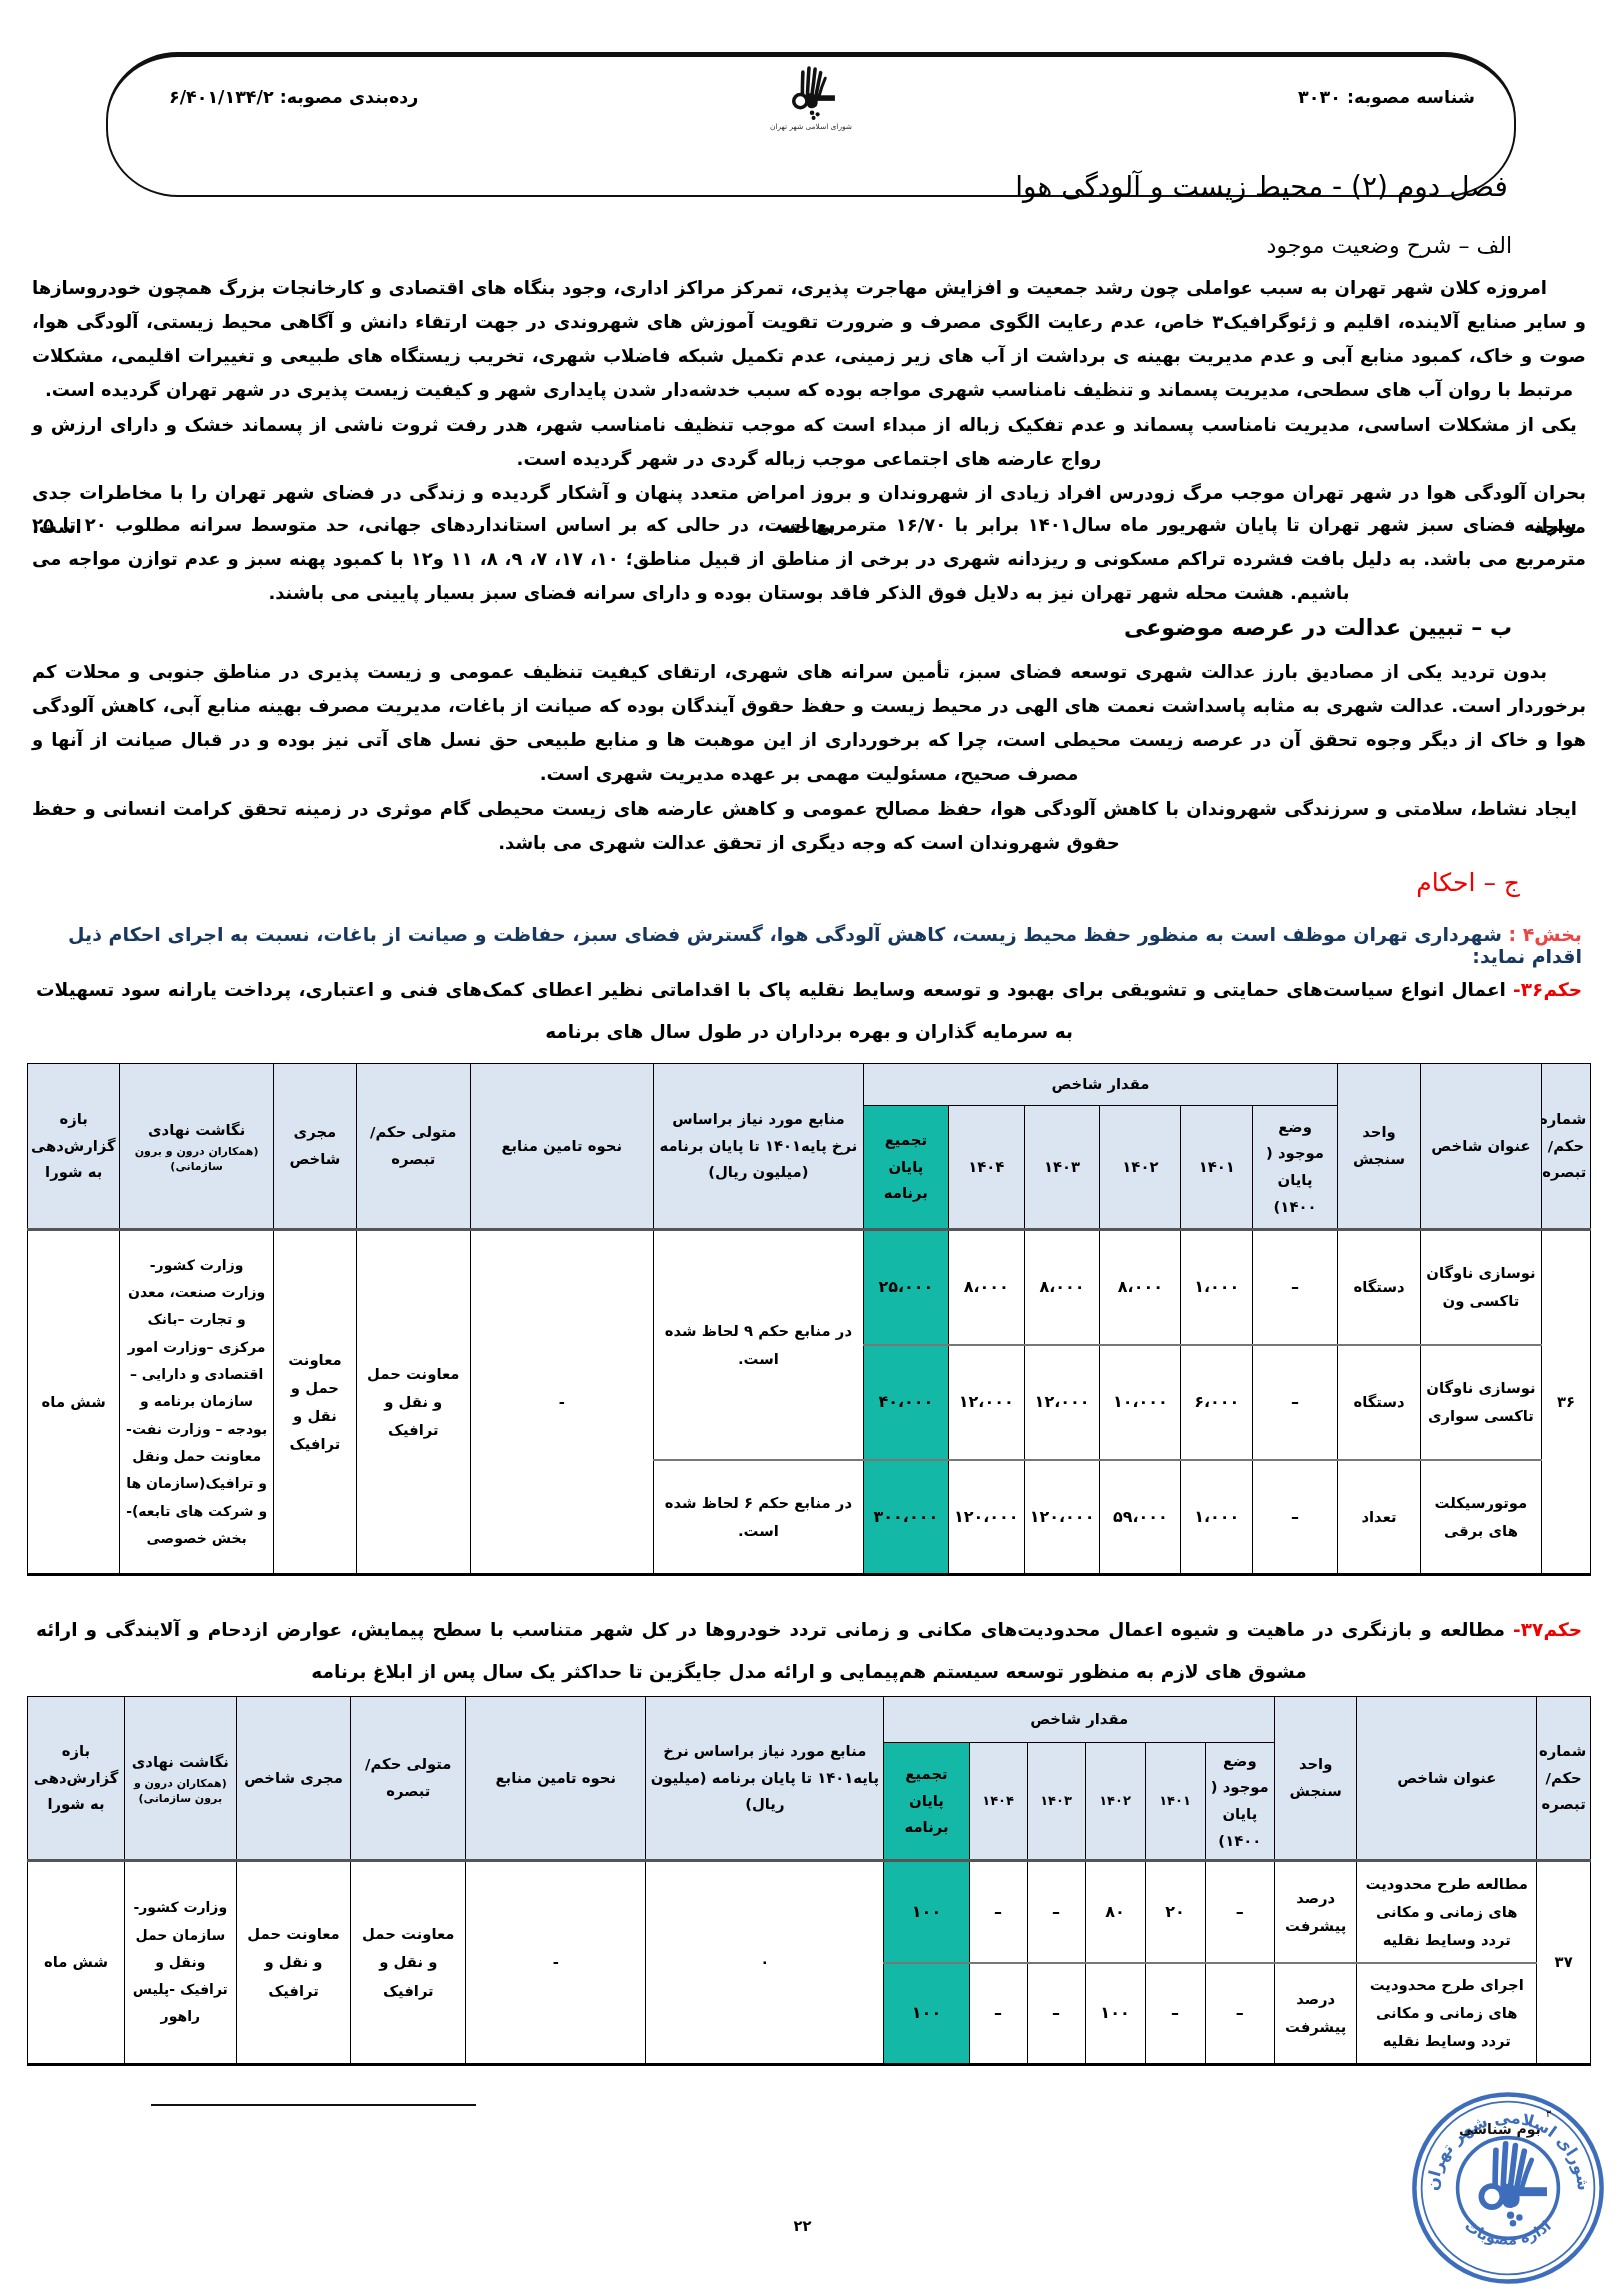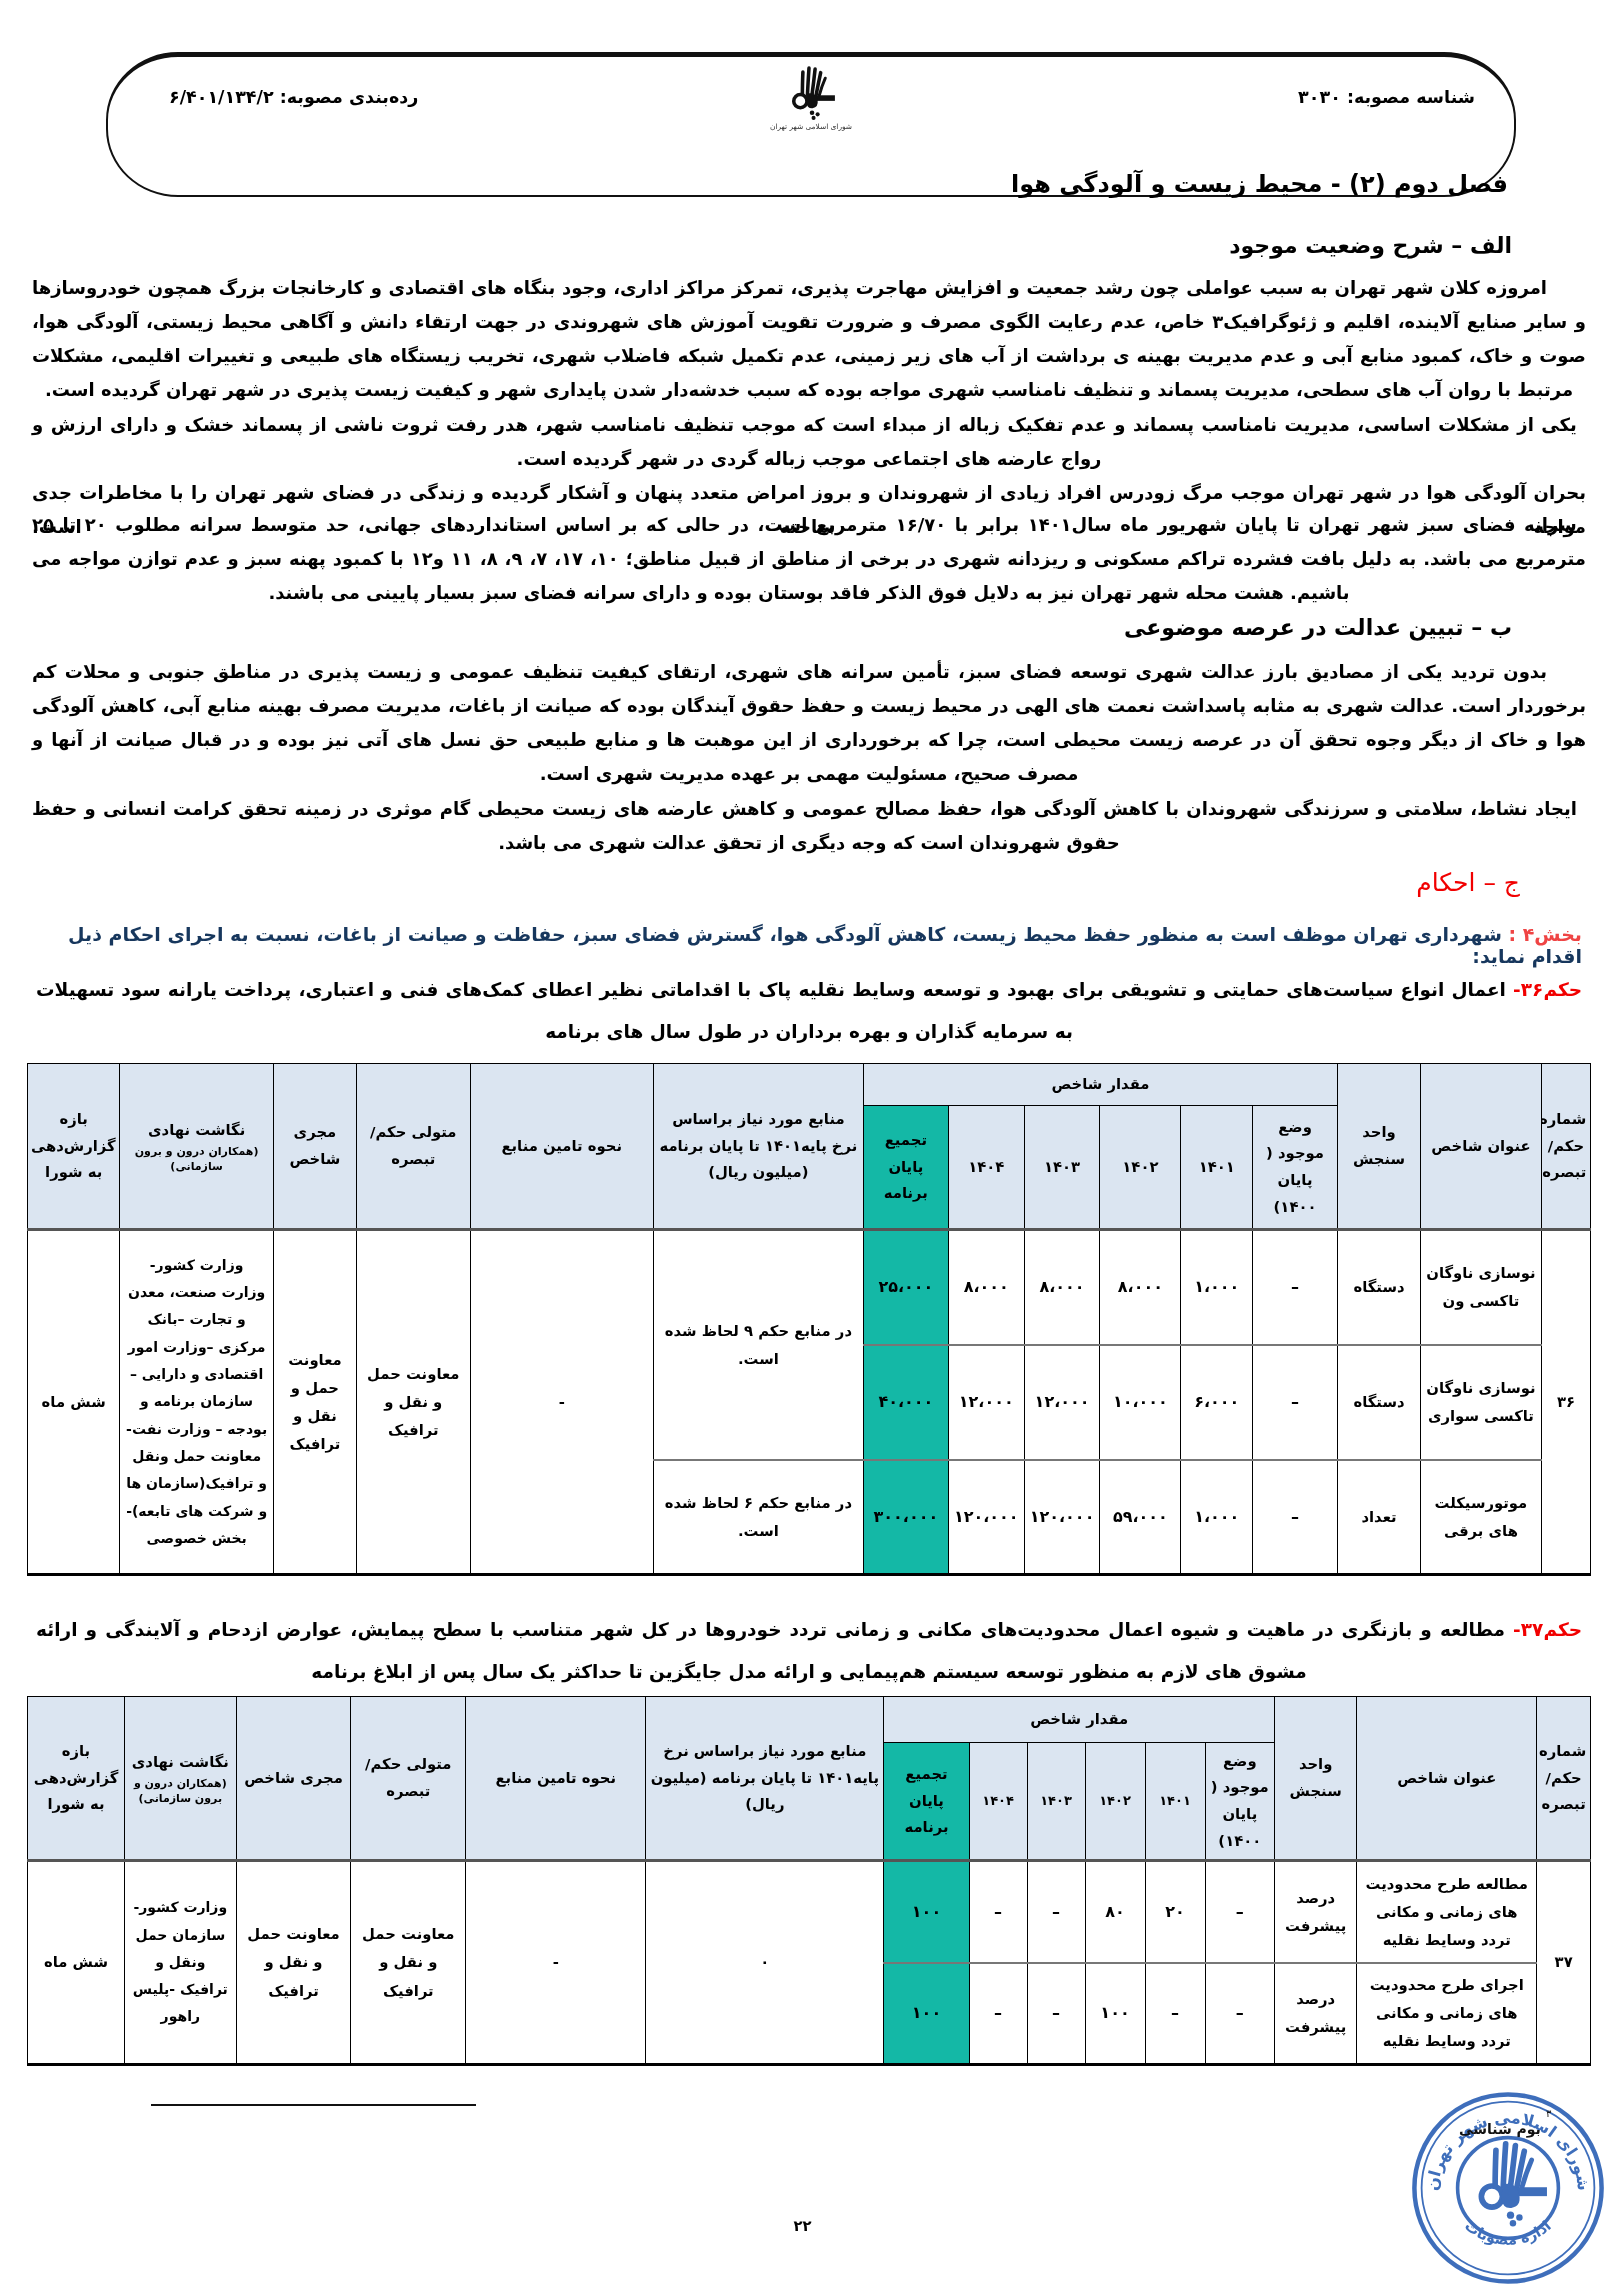--- a/index.html
+++ b/index.html
@@ -7,22 +7,22 @@
         font-family:"DejaVu Sans","Liberation Sans",sans-serif;direction:rtl;color:#000;}
   
   .header-box{position:absolute;top:52px;right:103px;left:107px;height:138px;
               border:2.3px solid #111;border-top-width:5.5px;border-radius:72px / 68px;}
   .hdr-id{position:absolute;top:29.5px;right:39px;font-size:17.5px;font-weight:bold;}
   .hdr-class{position:absolute;top:29.5px;left:61px;font-size:17.5px;font-weight:bold;}
   .hdr-logo{position:absolute;top:5.5px;left:50%;transform:translateX(-50%);text-align:center;}
   .hdr-logo svg{display:block;margin:0 auto;}
   .hdr-logo .cap{font-size:7.4px;color:#333;margin-top:-1.8px;letter-spacing:0;}
   
-  .title{position:absolute;top:170px;right:111px;font-size:24px;font-weight:bold;}
-  .hA{position:absolute;top:233px;right:107px;font-size:22px;font-weight:bold;}
+  .title{position:absolute;top:170px;right:111px;font-size:28px;font-weight:normal;}
+  .hA{position:absolute;top:233px;right:107px;font-size:22px;font-weight:normal;}
   .hB{position:absolute;top:615px;right:107px;font-size:22px;font-weight:bold;}
   .hC{position:absolute;top:868px;right:99px;font-size:25px;font-weight:normal;color:#f10000;}
   p.body{position:absolute;right:33px;left:33px;margin:0;font-size:18px;font-weight:bold;
          line-height:34px;text-align:justify;text-align-last:center;}
   p.body.fill{text-align-last:justify;}
   .pA1{top:271px;text-indent:39px;}
   .pA2{top:408px;text-indent:9.2px;}
   .pA3{top:476px;}
   .pA4{top:508px;text-indent:9.2px;}
   .pB1{top:655px;text-indent:39px;}

